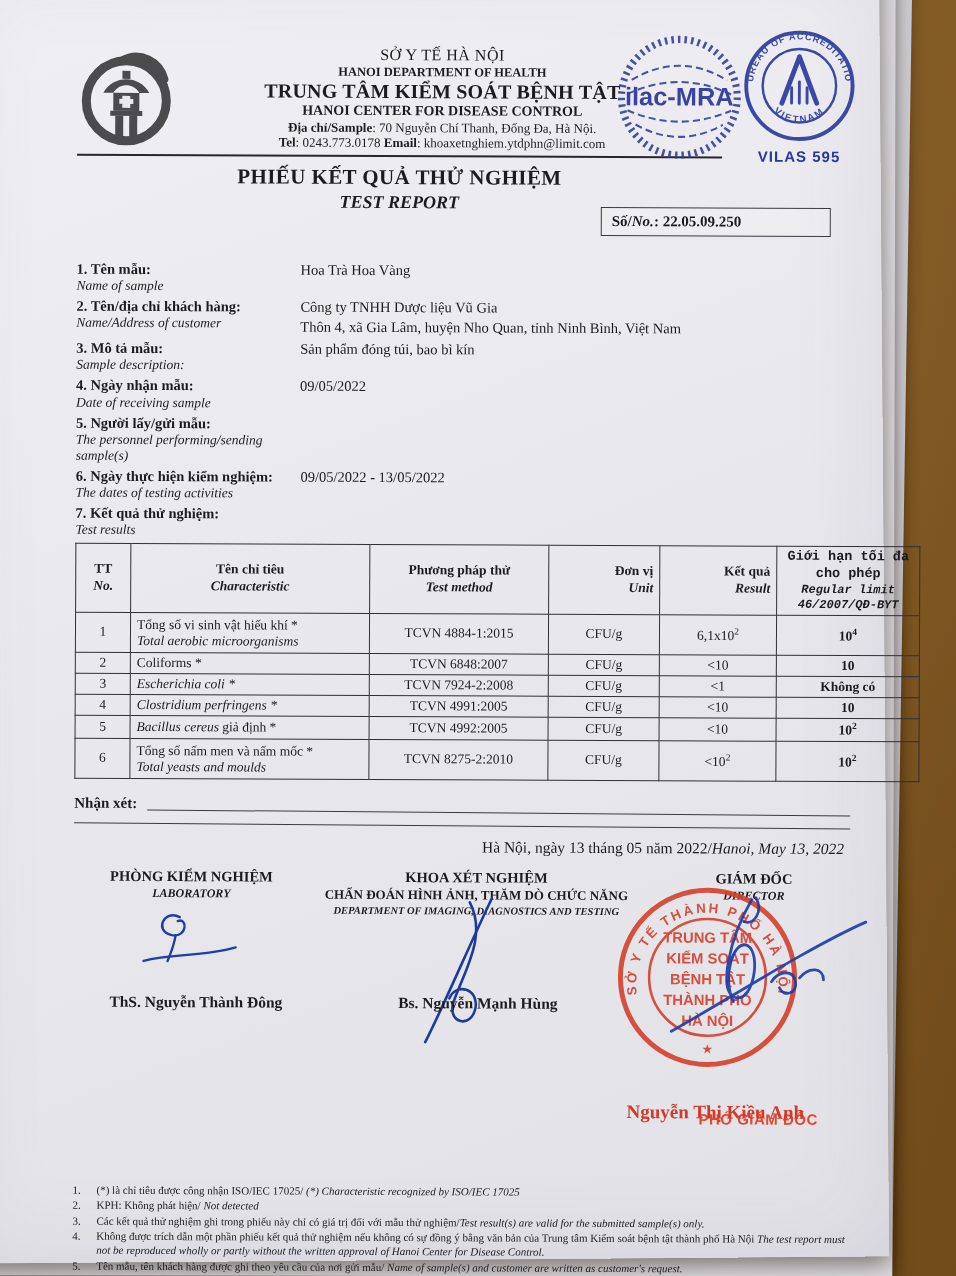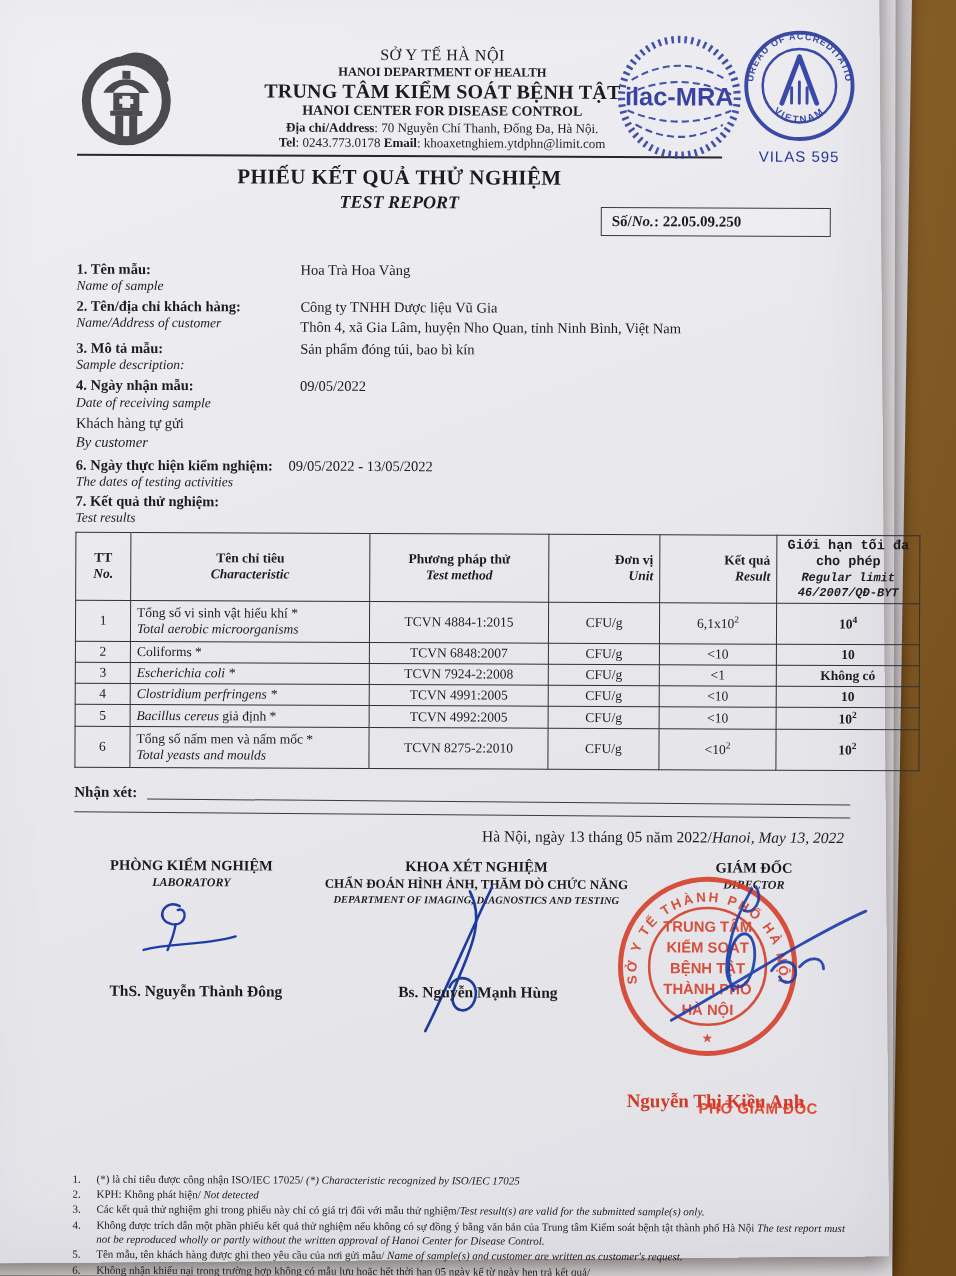--- a/index.html
+++ b/index.html
@@ -36,33 +36,33 @@
   .no-box{
     position:absolute;left:524px;top:160px;width:208px;border:1.6px solid #3a3a40;
     padding:5px 10px;font-size:15px;font-weight:bold;background:rgba(255,255,255,.15);
   }
   .no-box .it{font-style:italic;}
 
   
   .stamp-ilac{position:absolute;left:536px;top:-16px;width:132px;height:132px;opacity:.88;}
   .stamp-bureau{position:absolute;left:664px;top:-20px;width:116px;height:116px;opacity:.92;}
   .vilas{position:absolute;left:662px;top:100px;width:120px;text-align:center;color:#27379b;
-    font-family:"Liberation Sans",sans-serif;font-weight:normal;font-size:15px;letter-spacing:1px;}
+    font-family:"Liberation Sans",sans-serif;font-weight:bold;font-size:15px;letter-spacing:1px;}
 
   
   .info{margin-top:46px;font-size:14.5px;}
   .info-row{display:flex;margin-bottom:3px;}
   .info-label{width:224px;flex:0 0 224px;}
   .lab-vi{font-weight:bold;line-height:1.25;}
   .lab-en{font-style:italic;font-size:13.5px;line-height:1.2;}
   .info-val{line-height:1.35;}
   .info-val .it{font-style:italic;}
   .inline-item{margin-bottom:2px;}
   .inline-item .lab-vi{display:inline;}
-  .inline-item .val{display:inline;margin-left:12px;}
+  .inline-item .val{display:inline;margin-left:24px;}
 
   
   table.results{border-collapse:collapse;margin-top:5px;width:780px;table-layout:fixed;}
   table.results th,table.results td{border:1.7px solid #303036;padding:2px 6px;vertical-align:middle;}
   table.results th{font-size:13.5px;line-height:1.25;}
   .h-en{font-style:italic;}
   .c-no{width:42px;text-align:center;}
   .c-name{width:226px;text-align:left;}
   .c-method{width:166px;text-align:center;border-radius:28px;}
   .c-unit{width:98px;text-align:right;}
@@ -148,21 +148,21 @@
           <rect x="42" y="52" width="14" height="5"></rect>
         </g>
       </svg>
     </div>
 
     <div class="org-block">
       <div class="dept-vi">SỞ Y TẾ HÀ NỘI</div>
       <div class="dept-en">HANOI DEPARTMENT OF HEALTH</div>
       <div class="org-vi">TRUNG TÂM KIỂM SOÁT BỆNH TẬT</div>
       <div class="org-en">HANOI CENTER FOR DISEASE CONTROL</div>
-      <div class="addr"><b>Địa chỉ/Address</b><span>: 70 Nguyễn Chí Thanh, Đống Đa, Hà Nội.</span></div>
+      <div class="addr"><b>Địa chỉ/Sample</b><span>: 70 Nguyễn Chí Thanh, Đống Đa, Hà Nội.</span></div>
       <div class="tel"><b>Tel</b><span>: 0243.773.0178  </span><b>Email</b><span>: khoaxetnghiem.ytdphn@limit.com</span></div>
     </div>
 
     <svg class="stamp-ilac" viewBox="0 0 130 130">
       <g stroke="#2c3ca0" fill="none">
         <circle cx="65" cy="65" r="57" stroke-width="7" stroke-dasharray="2.5 4"></circle>
         <path d="M18,48 Q65,20 112,48" stroke-width="2" stroke-dasharray="7 4"></path>
         <path d="M14,62 Q65,38 116,62" stroke-width="2" stroke-dasharray="7 4"></path>
         <path d="M14,78 Q65,100 116,78" stroke-width="2" stroke-dasharray="7 4"></path>
         <path d="M22,92 Q65,116 108,92" stroke-width="2" stroke-dasharray="7 4"></path>
@@ -239,23 +239,23 @@
       <div class="info-label">
         <div class="lab-vi">4. Ngày nhận mẫu:</div>
         <div class="lab-en">Date of receiving sample</div>
       </div>
       <div class="info-val">
             <div>09/05/2022</div>
           </div>
     </div>
 
     <div class="info-row">
-      <div class="info-val">
-        <div>Khách hàng tự gửi</div>
-        <div class="it">By customer</div>
+      <div class="info-label">
+        <div class="lab-vi">5. Người lấy/gửi mẫu:</div>
+        <div class="lab-en">The personnel performing/sending sample(s)</div>
       </div>
     </div>
 
     <div class="inline-item">
       <span class="lab-vi">6. Ngày thực hiện  kiểm nghiệm:</span>
       <span class="val">09/05/2022 - 13/05/2022</span>
       <div class="lab-en">The dates of testing activities</div>
     </div>
 
     <div class="inline-item">

